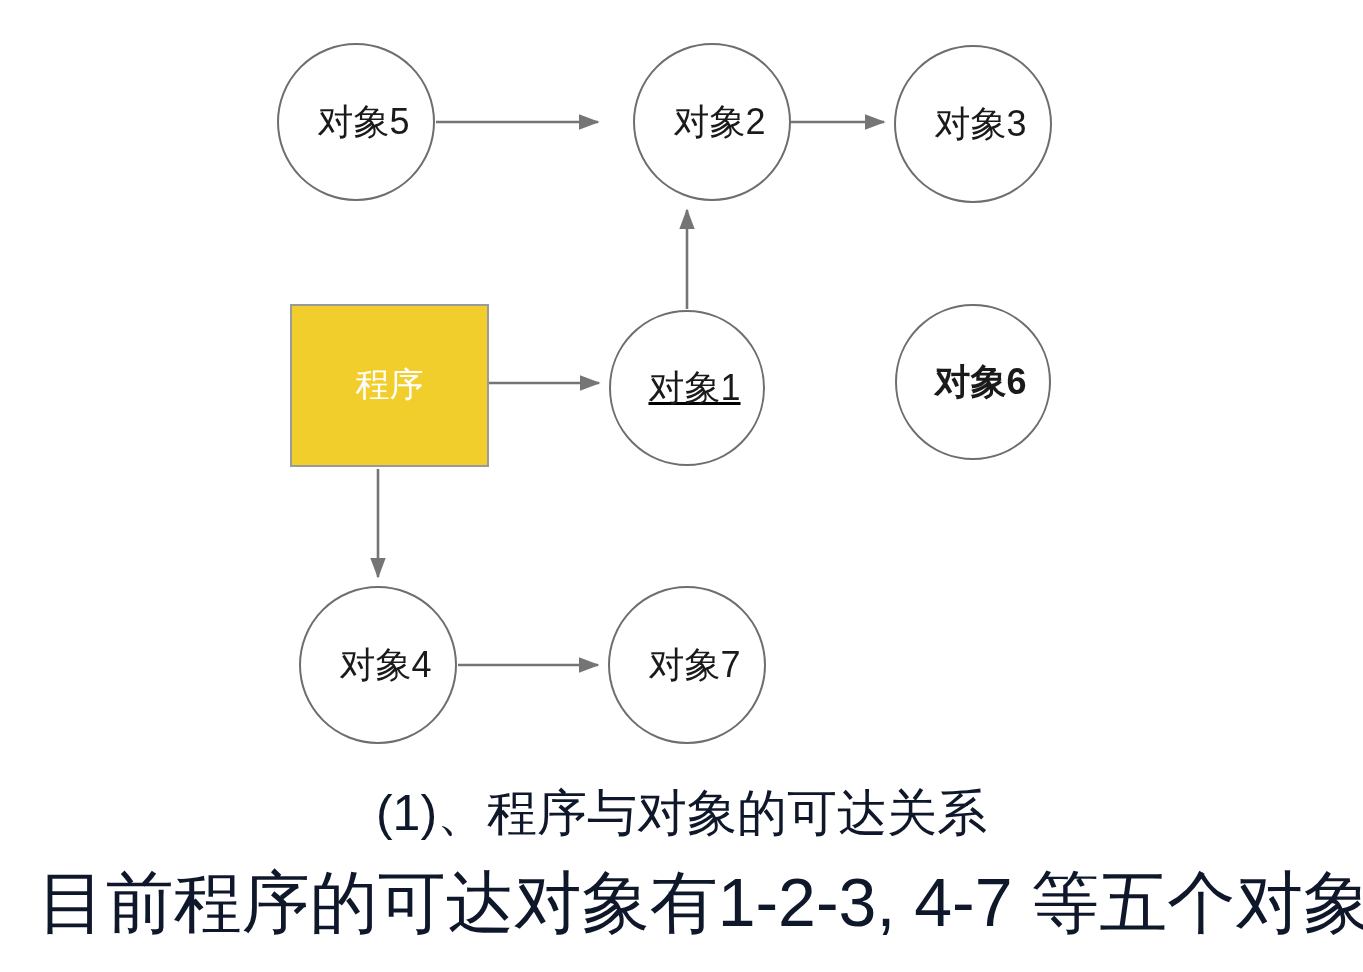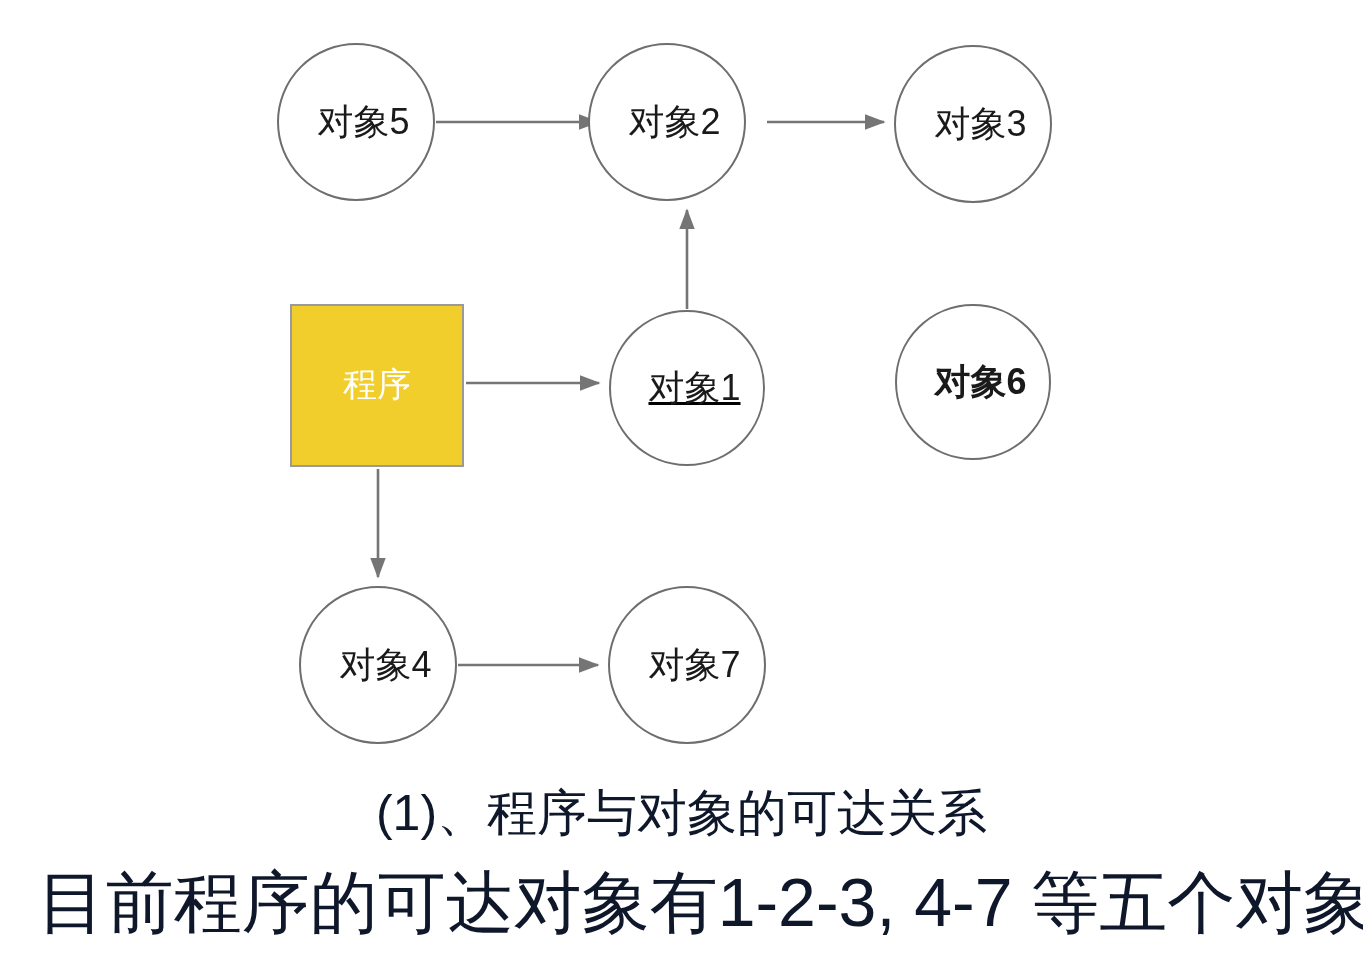--- a/index.html
+++ b/index.html
@@ -105,21 +105,21 @@
 
     <line x1="378" y1="469" x2="378" y2="577" stroke="#757575" stroke-width="2.6" marker-end="url(#arrowhead)"></line>
 
     <line x1="458" y1="665" x2="598" y2="665" stroke="#757575" stroke-width="2.6" marker-end="url(#arrowhead)"></line>
   </svg>
 
   <div class="node-circle" style="left:277px; top:43px; width:158px; height:158px;">
     <span class="node-label">对象5</span>
   </div>
 
-  <div class="node-circle" style="left:588px; top:43px; width:158px; height:158px;">
+  <div class="node-circle" style="left:633px; top:43px; width:158px; height:158px;">
     <span class="node-label">对象2</span>
   </div>
 
   <div class="node-circle" style="left:894px; top:45px; width:158px; height:158px;">
     <span class="node-label">对象3</span>
   </div>
 
   <div class="node-circle" style="left:609px; top:310px; width:156px; height:156px;text-decoration:underline;">
     <span class="node-label">对象1</span>
   </div>
@@ -129,21 +129,21 @@
   </div>
 
   <div class="node-circle" style="left:299px; top:586px; width:158px; height:158px;">
     <span class="node-label">对象4</span>
   </div>
 
   <div class="node-circle" style="left:608px; top:586px; width:158px; height:158px;">
     <span class="node-label">对象7</span>
   </div>
 
-  <div class="program-box" style="left:290px; top:304px; width:174px; height:163px;">
+  <div class="program-box" style="left:290px; top:304px; width:199px; height:163px;">
     <span class="node-label">程序</span>
   </div>
 
   <div class="caption" id="caption-line-1">(1)、程序与对象的可达关系</div>
 
   <div class="caption" id="caption-line-2">目前程序的可达对象有1-2-3, 4-7 等五个对象</div>
 
 </div>
 
 </body></html>

